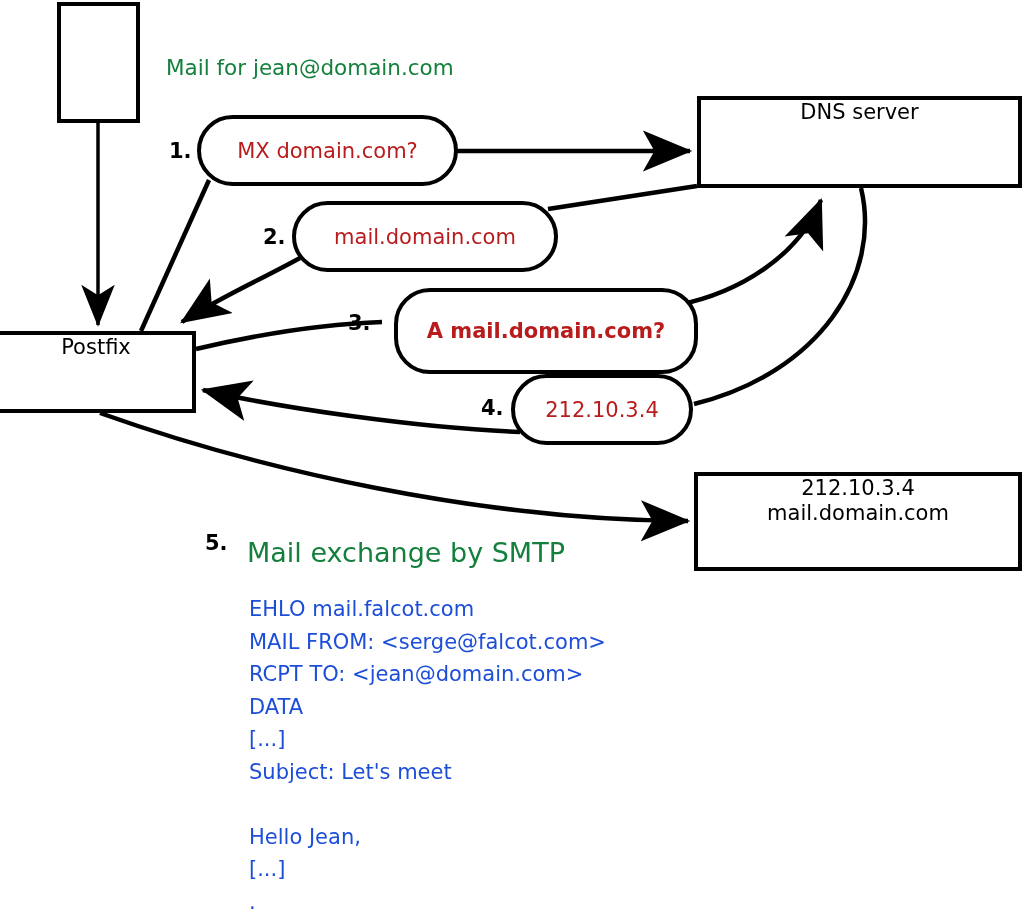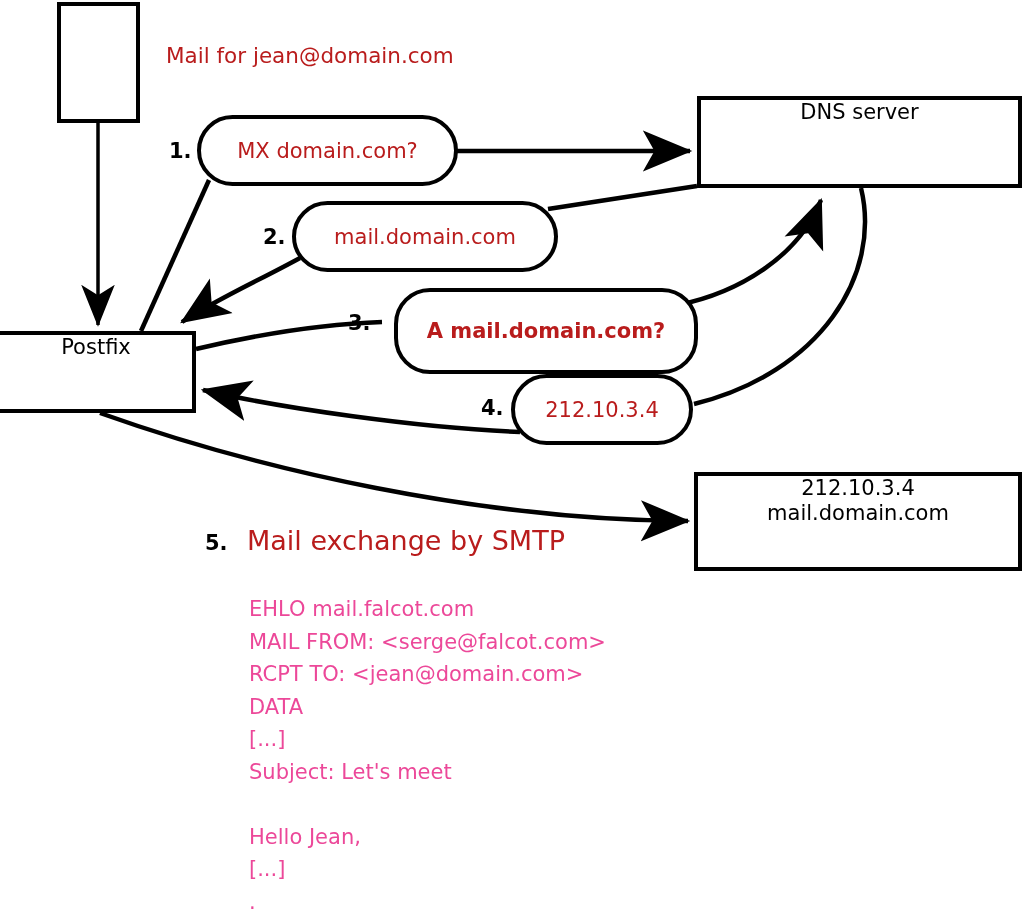--- a/index.html
+++ b/index.html
@@ -53,23 +53,24 @@
   }
   .step-num {
     position: absolute;
     font-weight: bold;
     color: #000000;
     z-index: 5;
     white-space: nowrap;
   }
   .plain-text {
     position: absolute;
-    color: #b91c1c;
+    color: #15803d;
     white-space: nowrap;
     z-index: 5;
+    margin-top: 12px;
   }
   #mail-header-label { left: 166px; top: 43px; font-size: 21.5px; }
   #source-box { left: 57px; top: 2px; width: 83px; height: 121px; }
   #postfix-box { left: -4px; top: 331px; width: 200px; height: 82px; font-size: 21px; }
   #dns-box { left: 697px; top: 96px; width: 325px; height: 92px; font-size: 21px; }
   #target-box { left: 694px; top: 472px; width: 328px; height: 99px; font-size: 21px; }
   #target-box .stack { display: block; }
 
   #bubble-1 { left: 197px; top: 115px; width: 261px; height: 71px; border-radius: 36px; font-size: 21px; }
   #bubble-2 { left: 292px; top: 201px; width: 266px; height: 71px; border-radius: 36px; font-size: 21px; }
@@ -82,21 +83,21 @@
   #step-4-num { left: 481px; top: 396px; font-size: 21px; }
   #step-5-num { left: 205px; top: 531px; font-size: 21px; }
   #step-5-label { left: 247px; top: 525px; font-size: 27px; text-align: center; }
 
   #smtp-transcript {
     position: absolute;
     left: 249px;
     top: 593px;
     font-size: 21px;
     line-height: 32.5px;
-    color: #ec4899;
+    color: #1d4ed8;
     z-index: 5;
     white-space: pre;
   }
 </style>
 </head>
 <body>
 
 <div id="canvas">
 
   <svg id="wires" viewBox="0 0 1024 919">

